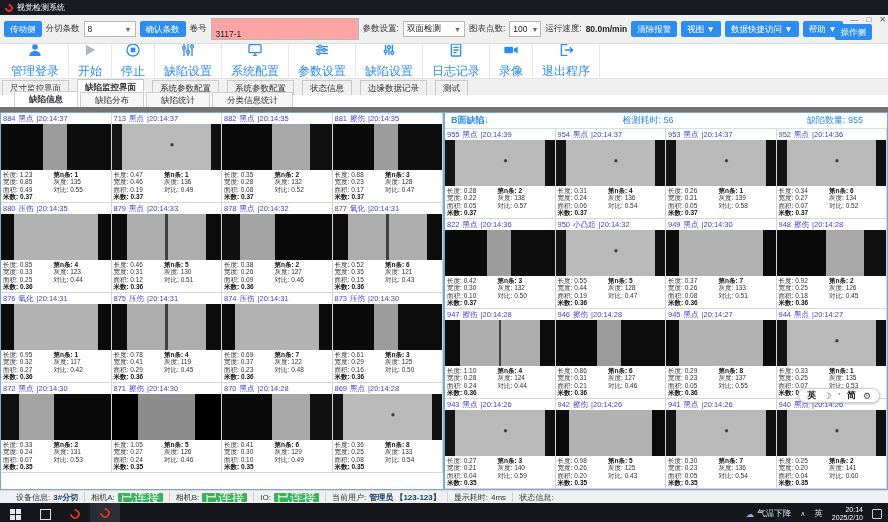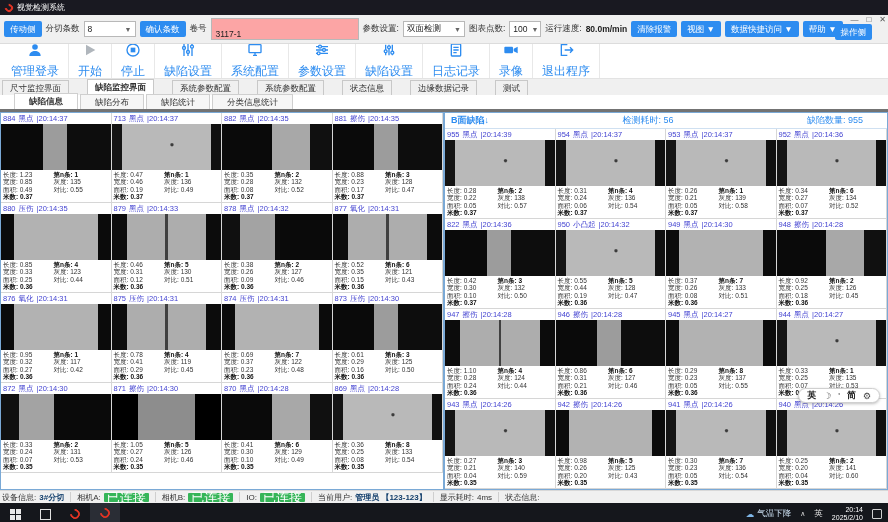--- a/index.html
+++ b/index.html
@@ -22,24 +22,24 @@
   .tb-input { background:#fca5a5; border:1px solid #b8b8b8; height:22px; display:flex; align-items:flex-end; padding:0 4px; font-size:8.5px; color:#222; }
   .tb-value { font-weight:bold; color:#222; white-space:nowrap; }
 
   
   .ribbon { height:35px; background:#fff; border-bottom:1px solid #e3e3e3; display:flex; align-items:stretch; padding:0 2px; flex:0 0 auto; }
   .ribbon-item { display:flex; flex-direction:column; align-items:center; justify-content:center; padding:1px 9px; border-right:1px solid #e8e8e8; cursor:pointer; }
   .ribbon-item svg { width:16px; height:16px; }
   .ribbon-item .rlab { font-size:12px; color:#2d8cf0; margin-top:1px; white-space:nowrap; }
 
   
-  .tabs { height:16px; background:#f0f0f0; display:flex; align-items:flex-end; padding-left:2px; gap:18px; flex:0 0 auto; }
+  .tabs { height:16px; background:#f0f0f0; display:flex; align-items:flex-end; padding-left:2px; gap:8px; flex:0 0 auto; }
   .tab { font-size:8.5px; color:#333; background:#f0f0f0; border:1px solid #c8c8c8; border-bottom:none; padding:1px 7px 1px; height:15px; line-height:12px; cursor:pointer; white-space:nowrap; }
   .tab.active { background:#fff; font-weight:bold; height:16px; }
-  .subtabs { height:17px; background:#fff; display:flex; align-items:flex-end; padding-left:14px; gap:2px; border-bottom:3px solid #737373; flex:0 0 auto; }
+  .subtabs { height:17px; background:#fff; display:flex; align-items:flex-end; padding-left:14px; gap:2px; border-bottom:5px solid #737373; flex:0 0 auto; }
   .subtab { font-size:8.5px; color:#333; background:#f6f6f6; border:1px solid #cfcfcf; border-bottom:none; padding:1px 14px; height:15px; line-height:12px; cursor:pointer; white-space:nowrap; }
   .subtab.active { background:#fff; font-weight:bold; height:16px; }
 
   
   .panels { flex:1 1 auto; display:flex; background:#fff; }
   .panel { width:444px; border:1px solid #7aa9d6; display:flex; flex-direction:column; }
   .panel-head { height:16px; display:flex; align-items:center; font-size:9px; padding:0 6px; border-bottom:1px solid #cfe0f1; background:#fff; flex:0 0 auto; }
   .panel-title { color:#2d8cf0; font-weight:bold; }
   .panel-stat { color:#2d8cf0; white-space:nowrap; }
   .ph-mid { margin-left:auto; margin-right:auto; }
@@ -58,21 +58,21 @@
   .cell-info { flex:1 1 auto; display:flex; font-size:6.5px; line-height:7.4px; color:#333; padding:1px 2px; }
   .col-l { width:46%; }
   .col-r { width:54%; padding-left:2px; }
   .meter-row, .strip-row { font-weight:bold; color:#111; }
 
   
   .ime { position:absolute; right:8px; top:388px; height:15px; background:#fff; border:1px solid #d0d0d0; border-radius:8px; box-shadow:0 1px 3px rgba(0,0,0,.25); display:flex; align-items:center; gap:7px; padding:0 8px; font-size:9px; color:#444; z-index:5; }
   .ime .zh { font-weight:bold; color:#222; }
 
   
-  .statusbar { height:13px; background:#f0f0f0; border-top:1px solid #d8d8d8; display:flex; align-items:center; font-size:8px; color:#333; padding:0 2px; gap:6px; flex:0 0 auto; white-space:nowrap; }
+  .statusbar { height:13px; background:#f0f0f0; border-top:1px solid #d8d8d8; display:flex; align-items:center; font-size:8px; color:#333; padding:0 16px; gap:6px; flex:0 0 auto; white-space:nowrap; }
   .sb-group { display:flex; align-items:center; gap:3px; padding-right:6px; border-right:1px solid #cfcfcf; height:10px; }
   .sb-group:last-child { border-right:none; }
   .sb-strong { font-weight:bold; color:#103d6b; }
   .badge-ok { background:#35b558; color:#fff; border-radius:1px; padding:0 3px; font-size:13px; line-height:9px; }
 
   
   .taskbar { height:22px; background:#15171c; display:flex; align-items:center; flex:0 0 auto; color:#ddd; }
   .tb-icon { width:30px; height:22px; display:flex; align-items:center; justify-content:center; cursor:pointer; }
   .tb-icon.active-app { background:#2a2d35; border-bottom:2px solid #76b9ed; }
   .win-logo { display:grid; grid-template-columns:5px 5px; grid-template-rows:5px 5px; gap:1px; }

